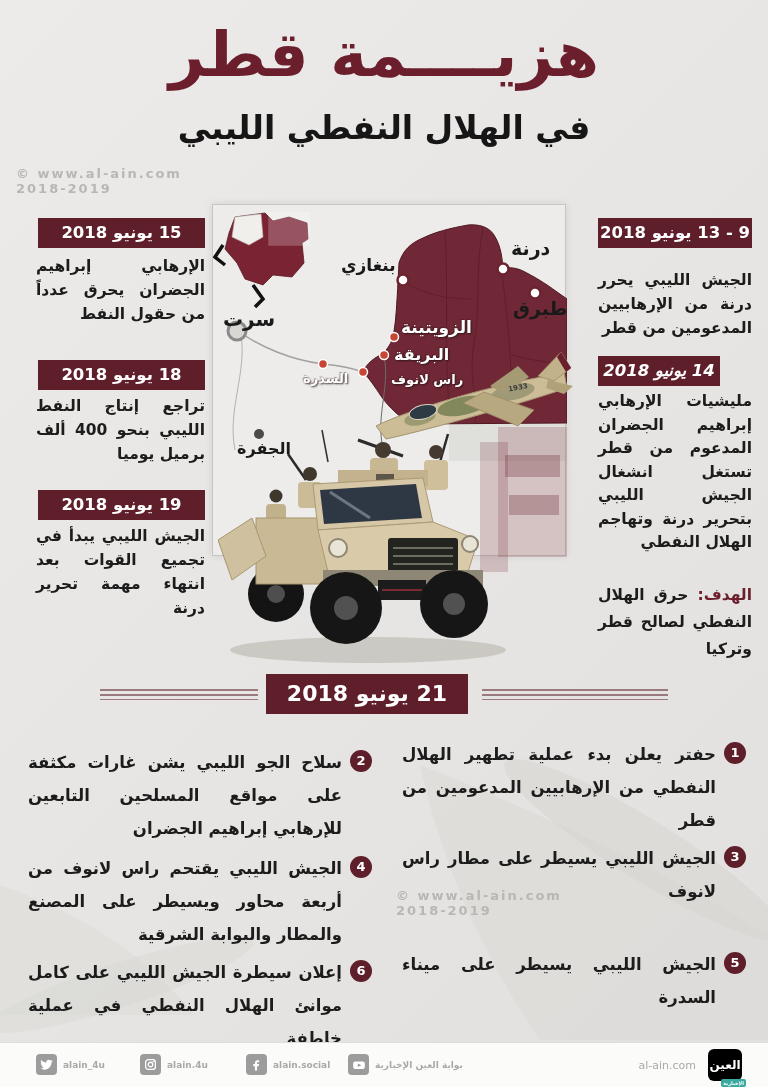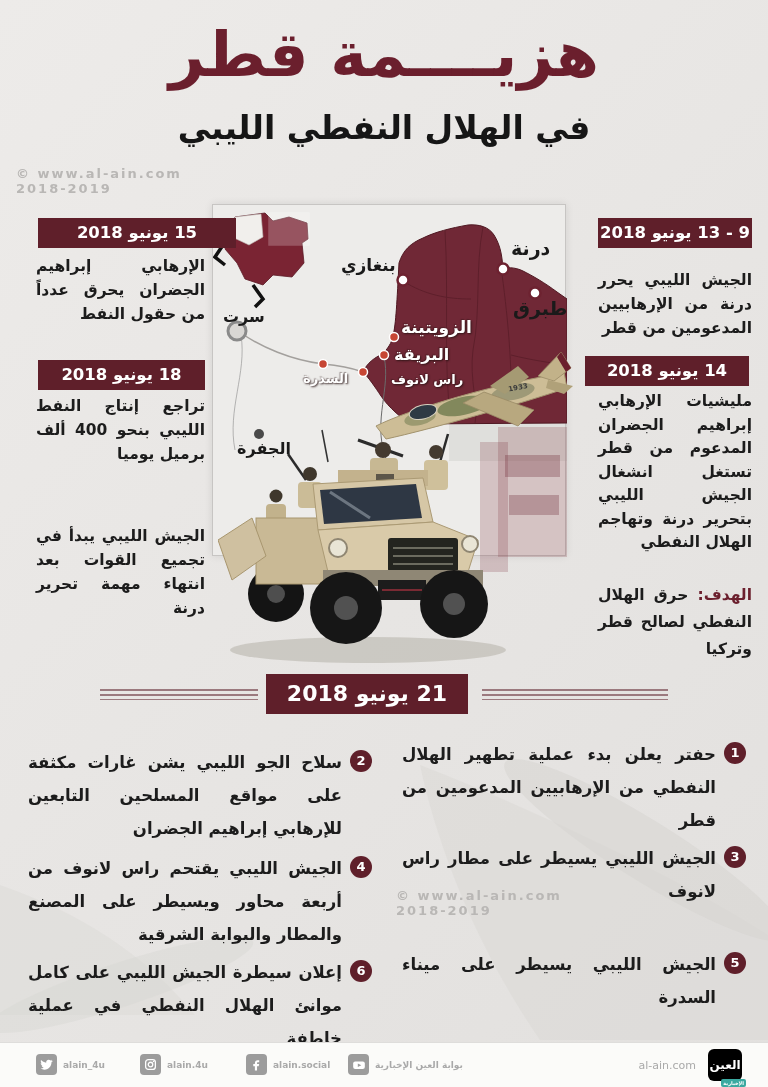--- a/index.html
+++ b/index.html
@@ -135,21 +135,21 @@
         <circle cx="110" cy="159" r="4.5" fill="#c74634" stroke="#fff" stroke-width="1.5"></circle>
       </g>
     </svg>
     <div class="city" style="left:128px;top:50px;font-size:17px;">بنغازي</div>
     <div class="city" style="left:298px;top:32px;font-size:19px;">درنة</div>
     <div class="city" style="left:300px;top:92px;font-size:19px;">طبرق</div>
     <div class="city light" style="left:188px;top:112px;font-size:17px;">الزويتينة</div>
     <div class="city light" style="left:181px;top:140px;font-size:16px;">البريقة</div>
     <div class="city light" style="left:178px;top:167px;font-size:13px;">راس لانوف</div>
     <div class="city light" style="left:90px;top:166px;font-size:13px;">السدرة</div>
-    <div class="city" style="left:10px;top:102px;font-size:16px;">سرت</div>
+    <div class="city" style="left:10px;top:102px;font-size:20px;">سرت</div>
     <div class="city" style="left:24px;top:234px;font-size:16px;">الجفرة</div>
   </div>
 
   <svg class="abs" style="top:348px;left:368px;width:205px;height:118px;" viewBox="0 0 205 118">
     <path d="M8,78 C40,62 115,40 168,30 L196,24 L199,40 C162,53 60,82 18,91 Z" fill="#cdbd96" stroke="#a3946f" stroke-width="1"></path>
     <ellipse cx="95" cy="58" rx="26" ry="9" transform="rotate(-12 95 58)" fill="#6f7a4e" opacity="0.8"></ellipse>
     <ellipse cx="145" cy="44" rx="22" ry="8" transform="rotate(-12 145 44)" fill="#8a8a6a" opacity="0.7"></ellipse>
     <ellipse cx="52" cy="70" rx="16" ry="7" transform="rotate(-14 52 70)" fill="#7b8257" opacity="0.6"></ellipse>
     <ellipse cx="55" cy="64" rx="14" ry="7" transform="rotate(-14 55 64)" fill="#2e3a44" stroke="#d8d2c0" stroke-width="1"></ellipse>
     <polygon points="95,55 150,78 166,62 116,44" fill="#b8a87f" stroke="#998a66" stroke-width="0.8"></polygon>
@@ -193,29 +193,30 @@
     <circle cx="252" cy="122" r="8" fill="#e9e5d6" stroke="#8f8672" stroke-width="2"></circle>
     <rect x="105" y="148" width="160" height="16" fill="#8f8775"></rect>
     <rect x="160" y="158" width="48" height="20" fill="#1c1c1c"></rect>
     <line x1="164" y1="168" x2="204" y2="168" stroke="#7a2a33" stroke-width="2"></line>
     <circle cx="128" cy="186" r="36" fill="#161616"></circle>
       <circle cx="128" cy="186" r="12" fill="#515151"></circle>
     <circle cx="236" cy="182" r="34" fill="#161616"></circle>
       <circle cx="236" cy="182" r="11" fill="#515151"></circle>
   </svg>
 
-  <div class="abs badge" style="top:218px;left:38px;width:198px;">15 يونيو 2018</div>
+  <div class="abs badge" style="top:218px;left:38px;width:167px;">15 يونيو 2018</div>
   <div class="abs tl-text" style="top:254px;left:36px;width:169px;">الإرهابي إبراهيم الجضران يحرق عدداً من حقول النفط</div>
   <div class="abs badge" style="top:360px;left:38px;width:167px;">18 يونيو 2018</div>
   <div class="abs tl-text" style="top:394px;left:36px;width:169px;">تراجع إنتاج النفط الليبي بنحو 400 ألف برميل يوميا</div>
+  <div class="abs badge" style="top:490px;left:38px;width:167px;">19 يونيو 2018</div>
   <div class="abs tl-text" style="top:524px;left:36px;width:169px;">الجيش الليبي يبدأ في تجميع القوات بعد انتهاء مهمة تحرير درنة</div>
 
   <div class="abs badge" style="top:218px;left:598px;width:154px;">9 - 13 يونيو 2018</div>
   <div class="abs tl-text" style="top:268px;left:598px;width:154px;">الجيش الليبي يحرر درنة من الإرهابيين المدعومين من قطر</div>
-  <div class="abs badge" style="top:356px;left:585px;width:164px;">14 يونيو 2018</div>
+  <div class="abs badge" style="top:356px;left:598px;width:122px;font-style:italic;">14 يونيو 2018</div>
   <div class="abs tl-text" style="top:582px;left:598px;width:154px;line-height:27px;">
     <span class="goal-label">الهدف:</span>
     <span>حرق الهلال النفطي لصالح قطر وتركيا</span>
   </div>
   <div class="abs tl-text" style="top:390px;left:598px;width:154px;line-height:23.5px;">مليشيات الإرهابي إبراهيم الجضران المدعوم من قطر تستغل انشغال الجيش الليبي بتحرير درنة وتهاجم الهلال النفطي</div>
 
   <div class="abs bline" style="left:482px;width:186px;"></div>
   <div class="abs bline" style="left:100px;width:158px;"></div>
   <div class="abs banner">21 يونيو 2018</div>
 

